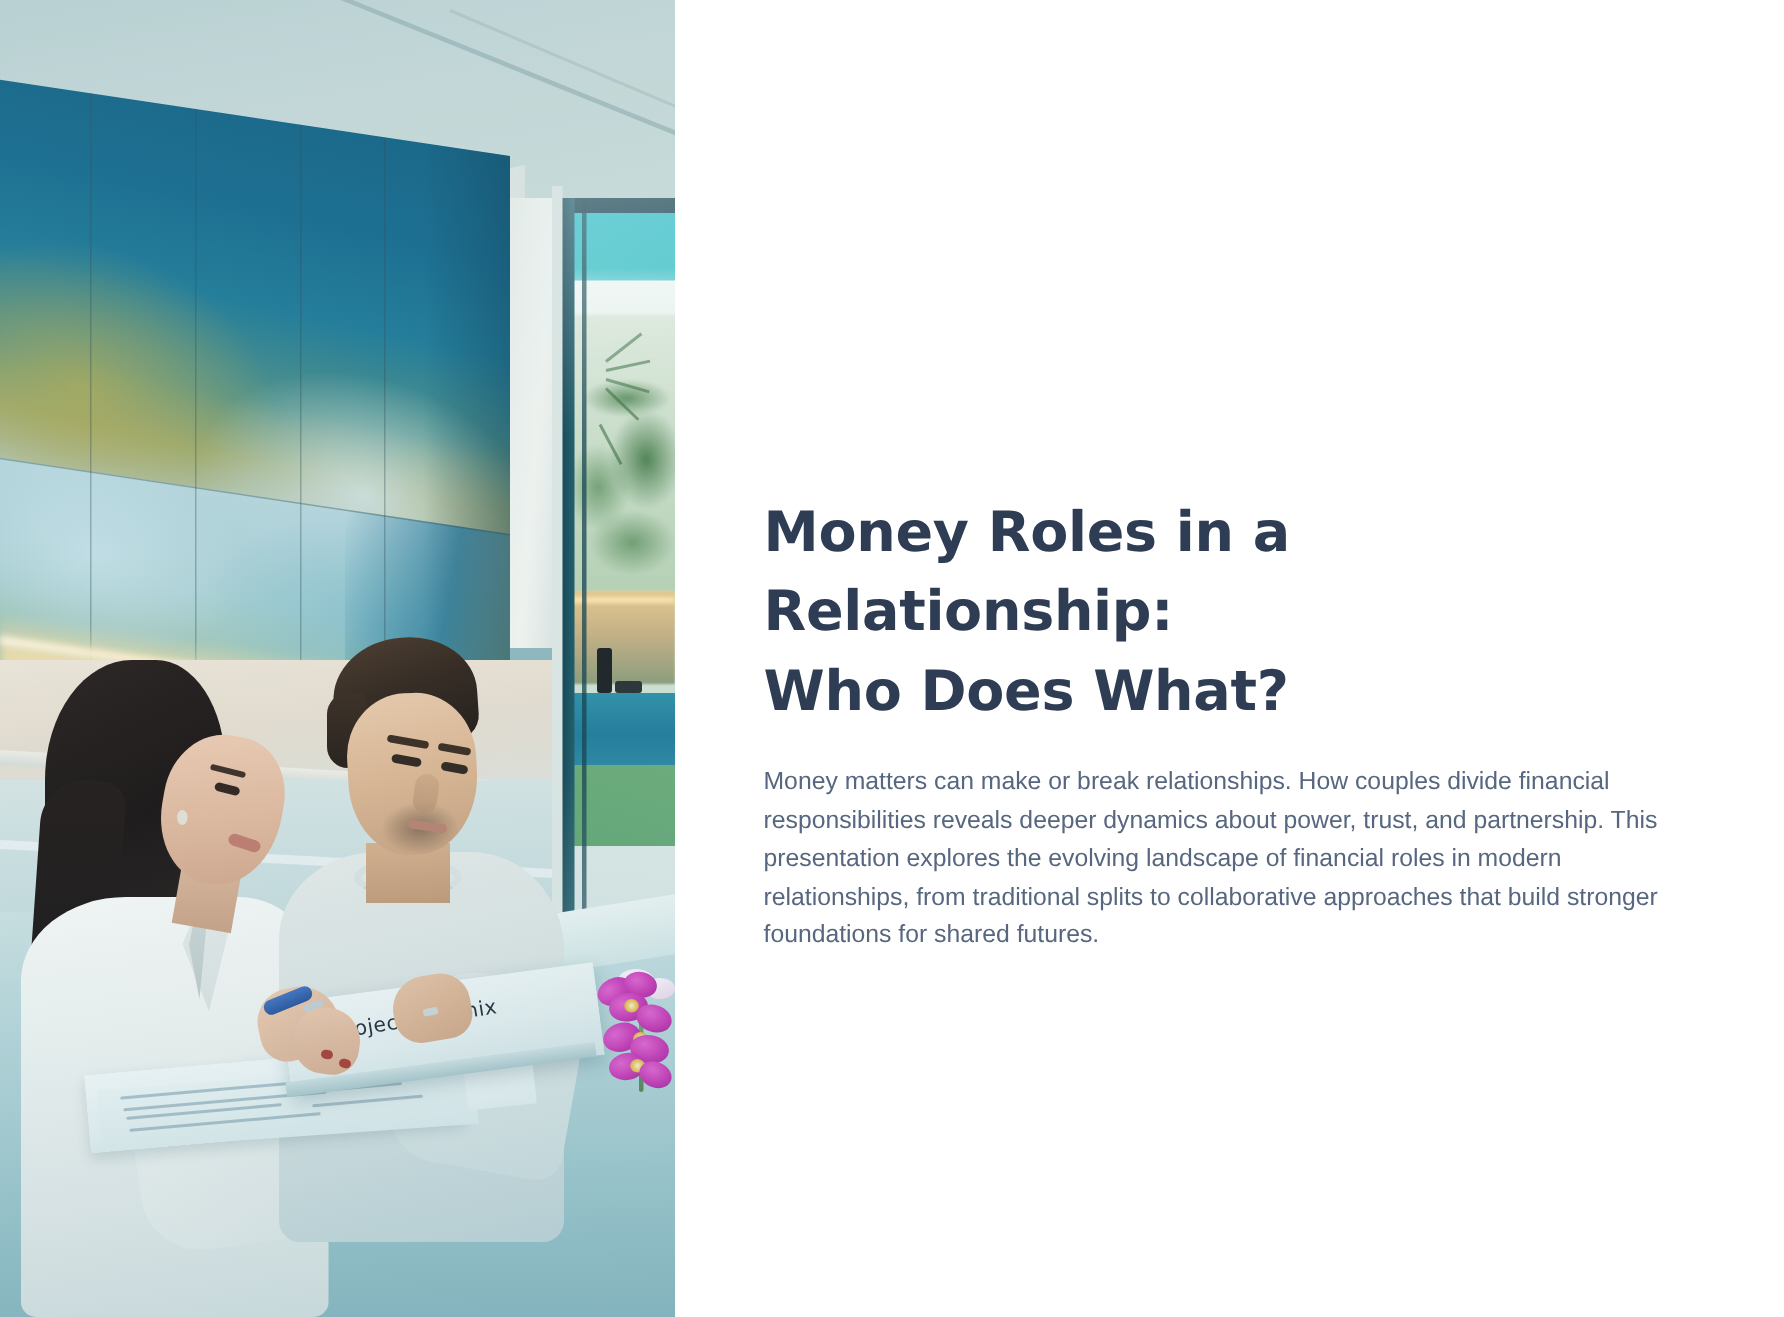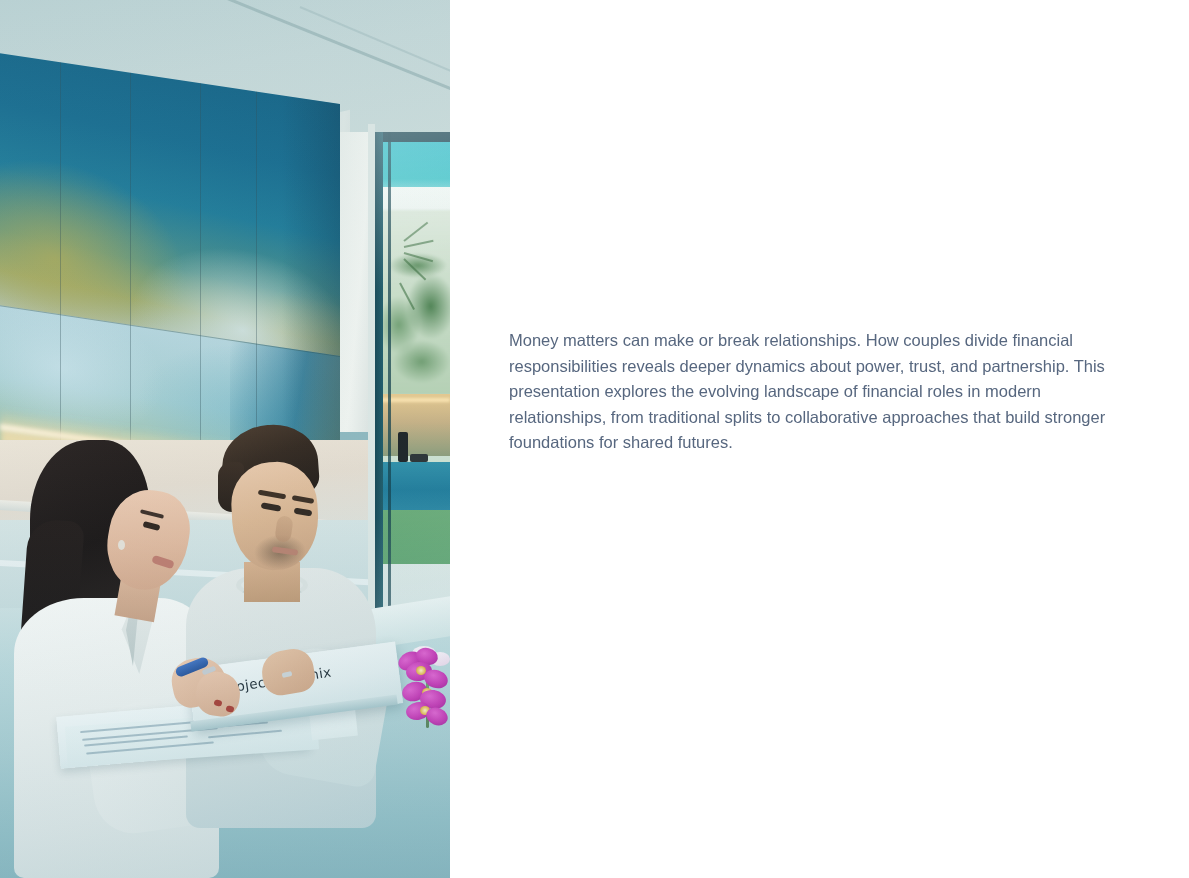--- a/index.html
+++ b/index.html
@@ -609,17 +609,19 @@
         <div class="petal-core" style="left:24px; top:60px;"></div>
         <div class="petal" style="left:30px; top:62px; width:22px; height:17px; transform:rotate(22deg)"></div>
       </div>
 
       <div class="photo-grade"></div>
     </div>
   </div>
 
   <div class="content-panel">
     <div class="text-block">
+      <h1 class="slide-title">Money Roles in a Relationship:
+Who Does What?</h1>
       <p class="slide-body">Money matters can make or break relationships. How couples divide financial responsibilities reveals deeper dynamics about power, trust, and partnership. This presentation explores the evolving landscape of financial roles in modern relationships, from traditional splits to collaborative approaches that build stronger foundations for shared futures.</p>
     </div>
   </div>
 
 </div>
 
 </body></html>

